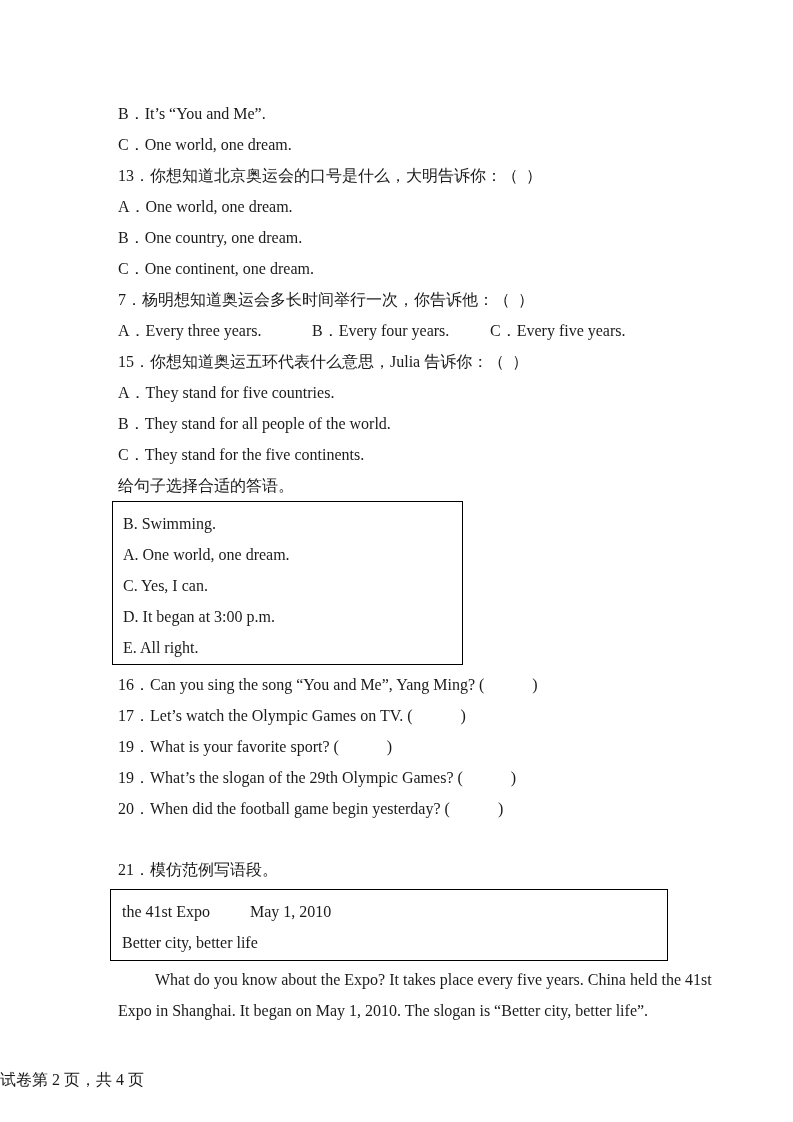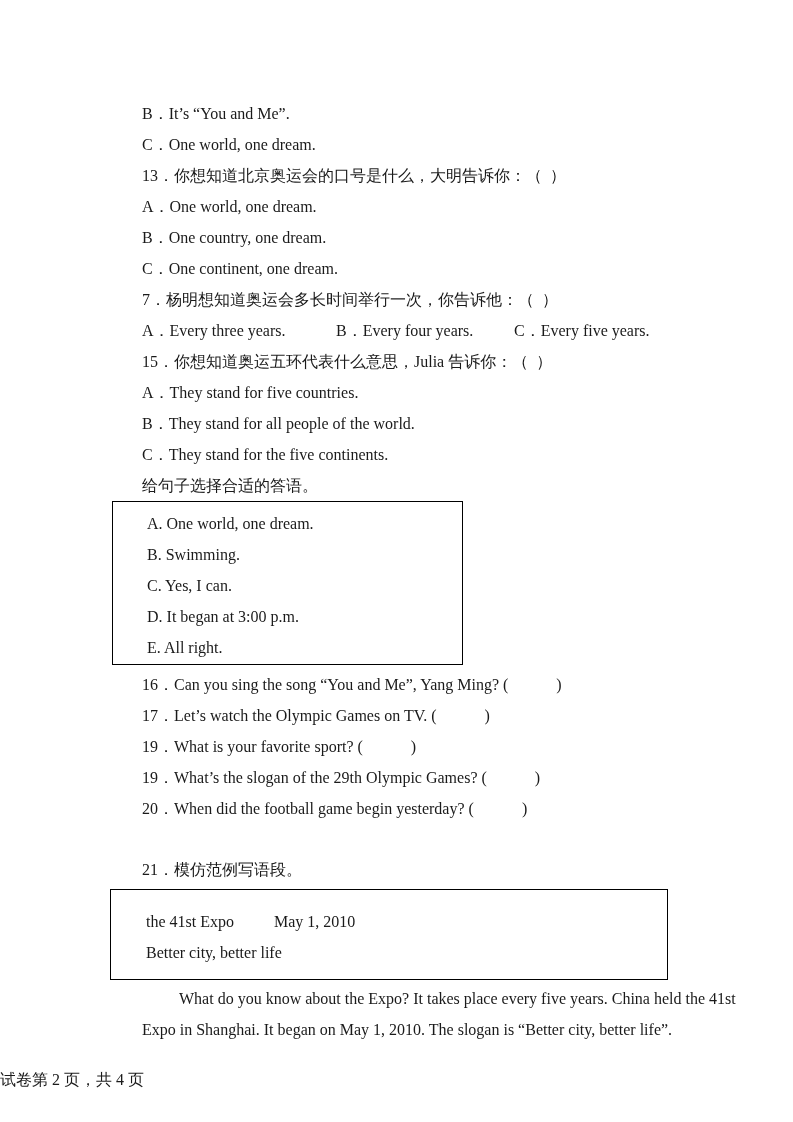--- a/index.html
+++ b/index.html
@@ -21,41 +21,40 @@
   .content {
     position: absolute;
     left: 118px;
     top: 98px;
     width: 600px;
   }
   .line {
     height: 31px;
     line-height: 31px;
     white-space: pre;
-    margin-left: 24px;
   }
   .opts-row span { display: inline-block; white-space: pre; }
   .opt-col-1 { width: 194px; }
   .opt-col-2 { width: 178px; }
   .answer-box {
     margin-left: -6px;
     width: 351px;
     height: 164px;
     border: 1px solid #000;
     padding: 6px 0 0 10px;
   }
   .matching-questions { margin-top: 4px; }
   .q21-stem { margin-top: 30px; }
   .prompt-box {
     margin-top: 4px;
     margin-left: -8px;
     width: 558px;
-    height: 91px;
+    height: 72px;
     border: 1px solid #000;
-    padding: 16px 0 0 11px;
+    padding: 6px 0 0 11px;
   }
   .example-para { margin-top: 3px; }
   .indent { padding-left: 37px; }
   .footer {
     position: absolute;
     left: 0;
     top: 1068px;
     width: 100%;
     height: 24px;
     line-height: 24px;
@@ -81,22 +80,22 @@
     <div class="line opts-row"><span class="opt-col-1">A．Every three years.</span><span class="opt-col-2">B．Every four years.</span><span>C．Every five years.</span></div>
 
     <div class="line">15．你想知道奥运五环代表什么意思，Julia 告诉你：（  ）</div>
     <div class="line">A．They stand for five countries.</div>
     <div class="line">B．They stand for all people of the world.</div>
     <div class="line">C．They stand for the five continents.</div>
 
     <div class="line">给句子选择合适的答语。</div>
 
     <div class="answer-box">
+      <div class="line">B. Swimming.</div>
       <div class="line">A. One world, one dream.</div>
-      <div class="line">B. Swimming.</div>
       <div class="line">C. Yes, I can.</div>
       <div class="line">D. It began at 3:00 p.m.</div>
       <div class="line">E. All right.</div>
     </div>
 
     <div class="matching-questions">
       <div class="line">16．Can you sing the song “You and Me”, Yang Ming? (            )</div>
       <div class="line">17．Let’s watch the Olympic Games on TV. (            )</div>
       <div class="line">19．What is your favorite sport? (            )</div>
       <div class="line">19．What’s the slogan of the 29th Olympic Games? (            )</div>

